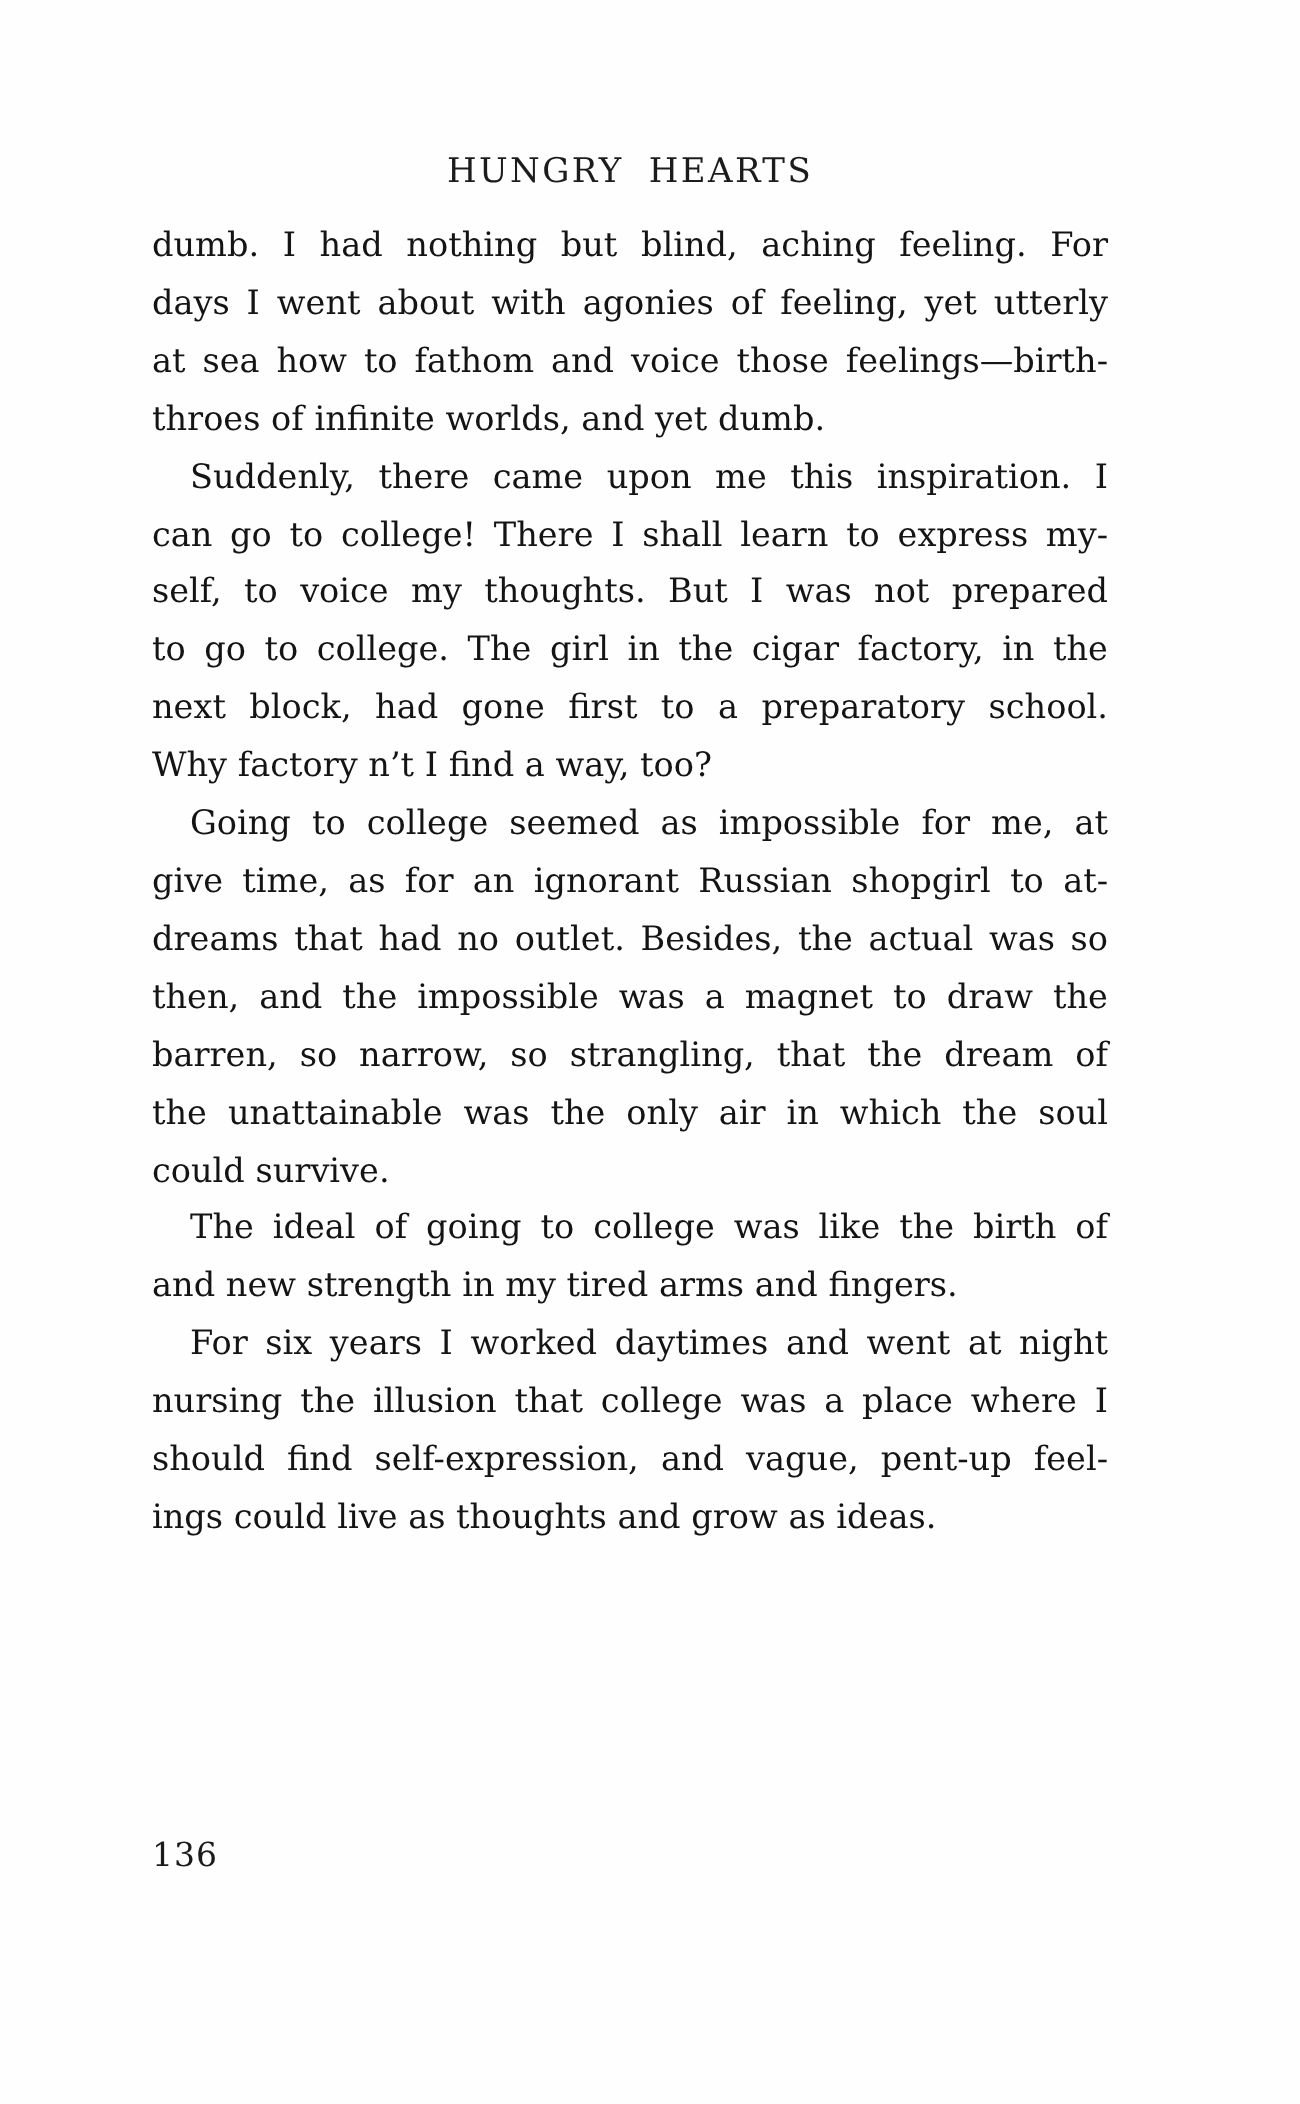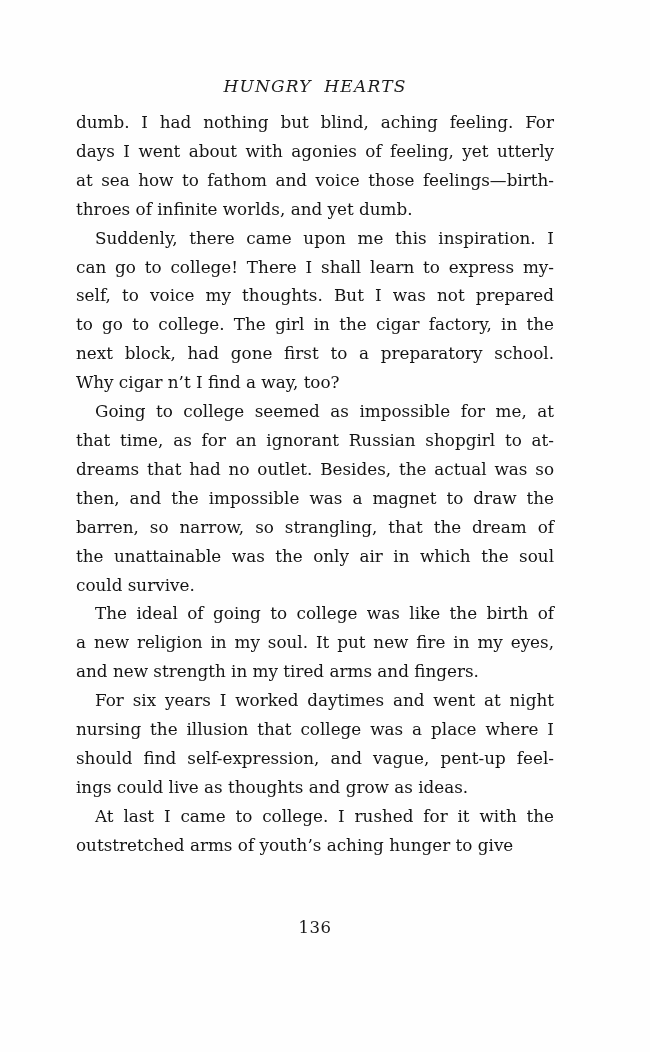--- a/index.html
+++ b/index.html
@@ -14,21 +14,20 @@
     overflow: hidden;
     font-family: "DejaVu Serif", "Liberation Serif", serif;
     color: #161616;
   }
   .running-head {
     position: absolute;
     top: 76px;
     left: 76px;
     width: 478px;
     text-align: center;
-    font-style: italic;
     font-size: 17px;
     letter-spacing: 1.2px;
     word-spacing: 6px;
     color: #1c1c1c;
   }
   .text-block {
     position: absolute;
     top: 108px;
     left: 76px;
     width: 478px;
@@ -51,21 +50,21 @@
   }
   .line.last {
     text-align: right;
     text-align-last: left;
   }
   .page-number {
     position: absolute;
     top: 918px;
     left: 76px;
     width: 478px;
-    text-align: center;
+    text-align: left;
     font-size: 16.5px;
     letter-spacing: 0.5px;
     color: #1a1a1a;
   }
 </style>
 </head>
 <body>
 
 <div class="running-head">HUNGRY HEARTS</div>
 
@@ -75,41 +74,36 @@
       <div class="line just">days I went about with agonies of feeling, yet utterly</div>
       <div class="line just">at sea how to fathom and voice those feelings—birth-</div>
       <div class="line last">throes of infinite worlds, and yet dumb.</div>
     </div>
     <div class="para indent">
       <div class="line just">Suddenly, there came upon me this inspiration. I</div>
       <div class="line just">can go to college! There I shall learn to express my-</div>
       <div class="line just">self, to voice my thoughts. But I was not prepared</div>
       <div class="line just">to go to college. The girl in the cigar factory, in the</div>
       <div class="line just">next block, had gone first to a preparatory school.</div>
-      <div class="line last">Why cigar n’t I find a way, too?</div>
+      <div class="line last">Why factory n’t I find a way, too?</div>
     </div>
     <div class="para indent">
       <div class="line just">Going to college seemed as impossible for me, at</div>
-      <div class="line just">that time, as for an ignorant Russian shopgirl to at-</div>
+      <div class="line just">give time, as for an ignorant Russian shopgirl to at-</div>
       <div class="line just">dreams that had no outlet. Besides, the actual was so</div>
       <div class="line just">then, and the impossible was a magnet to draw the</div>
       <div class="line just">barren, so narrow, so strangling, that the dream of</div>
       <div class="line just">the unattainable was the only air in which the soul</div>
       <div class="line last">could survive.</div>
     </div>
     <div class="para indent">
       <div class="line just">The ideal of going to college was like the birth of</div>
-      <div class="line just">a new religion in my soul. It put new fire in my eyes,</div>
       <div class="line last">and new strength in my tired arms and fingers.</div>
     </div>
     <div class="para indent">
       <div class="line just">For six years I worked daytimes and went at night</div>
       <div class="line just">nursing the illusion that college was a place where I</div>
       <div class="line just">should find self-expression, and vague, pent-up feel-</div>
       <div class="line last">ings could live as thoughts and grow as ideas.</div>
     </div>
-    <div class="para indent">
-      <div class="line just">At last I came to college. I rushed for it with the</div>
-      <div class="line last">outstretched arms of youth’s aching hunger to give</div>
-    </div>
   </div>
 
 <div class="page-number">136</div>
 
 </body></html>

